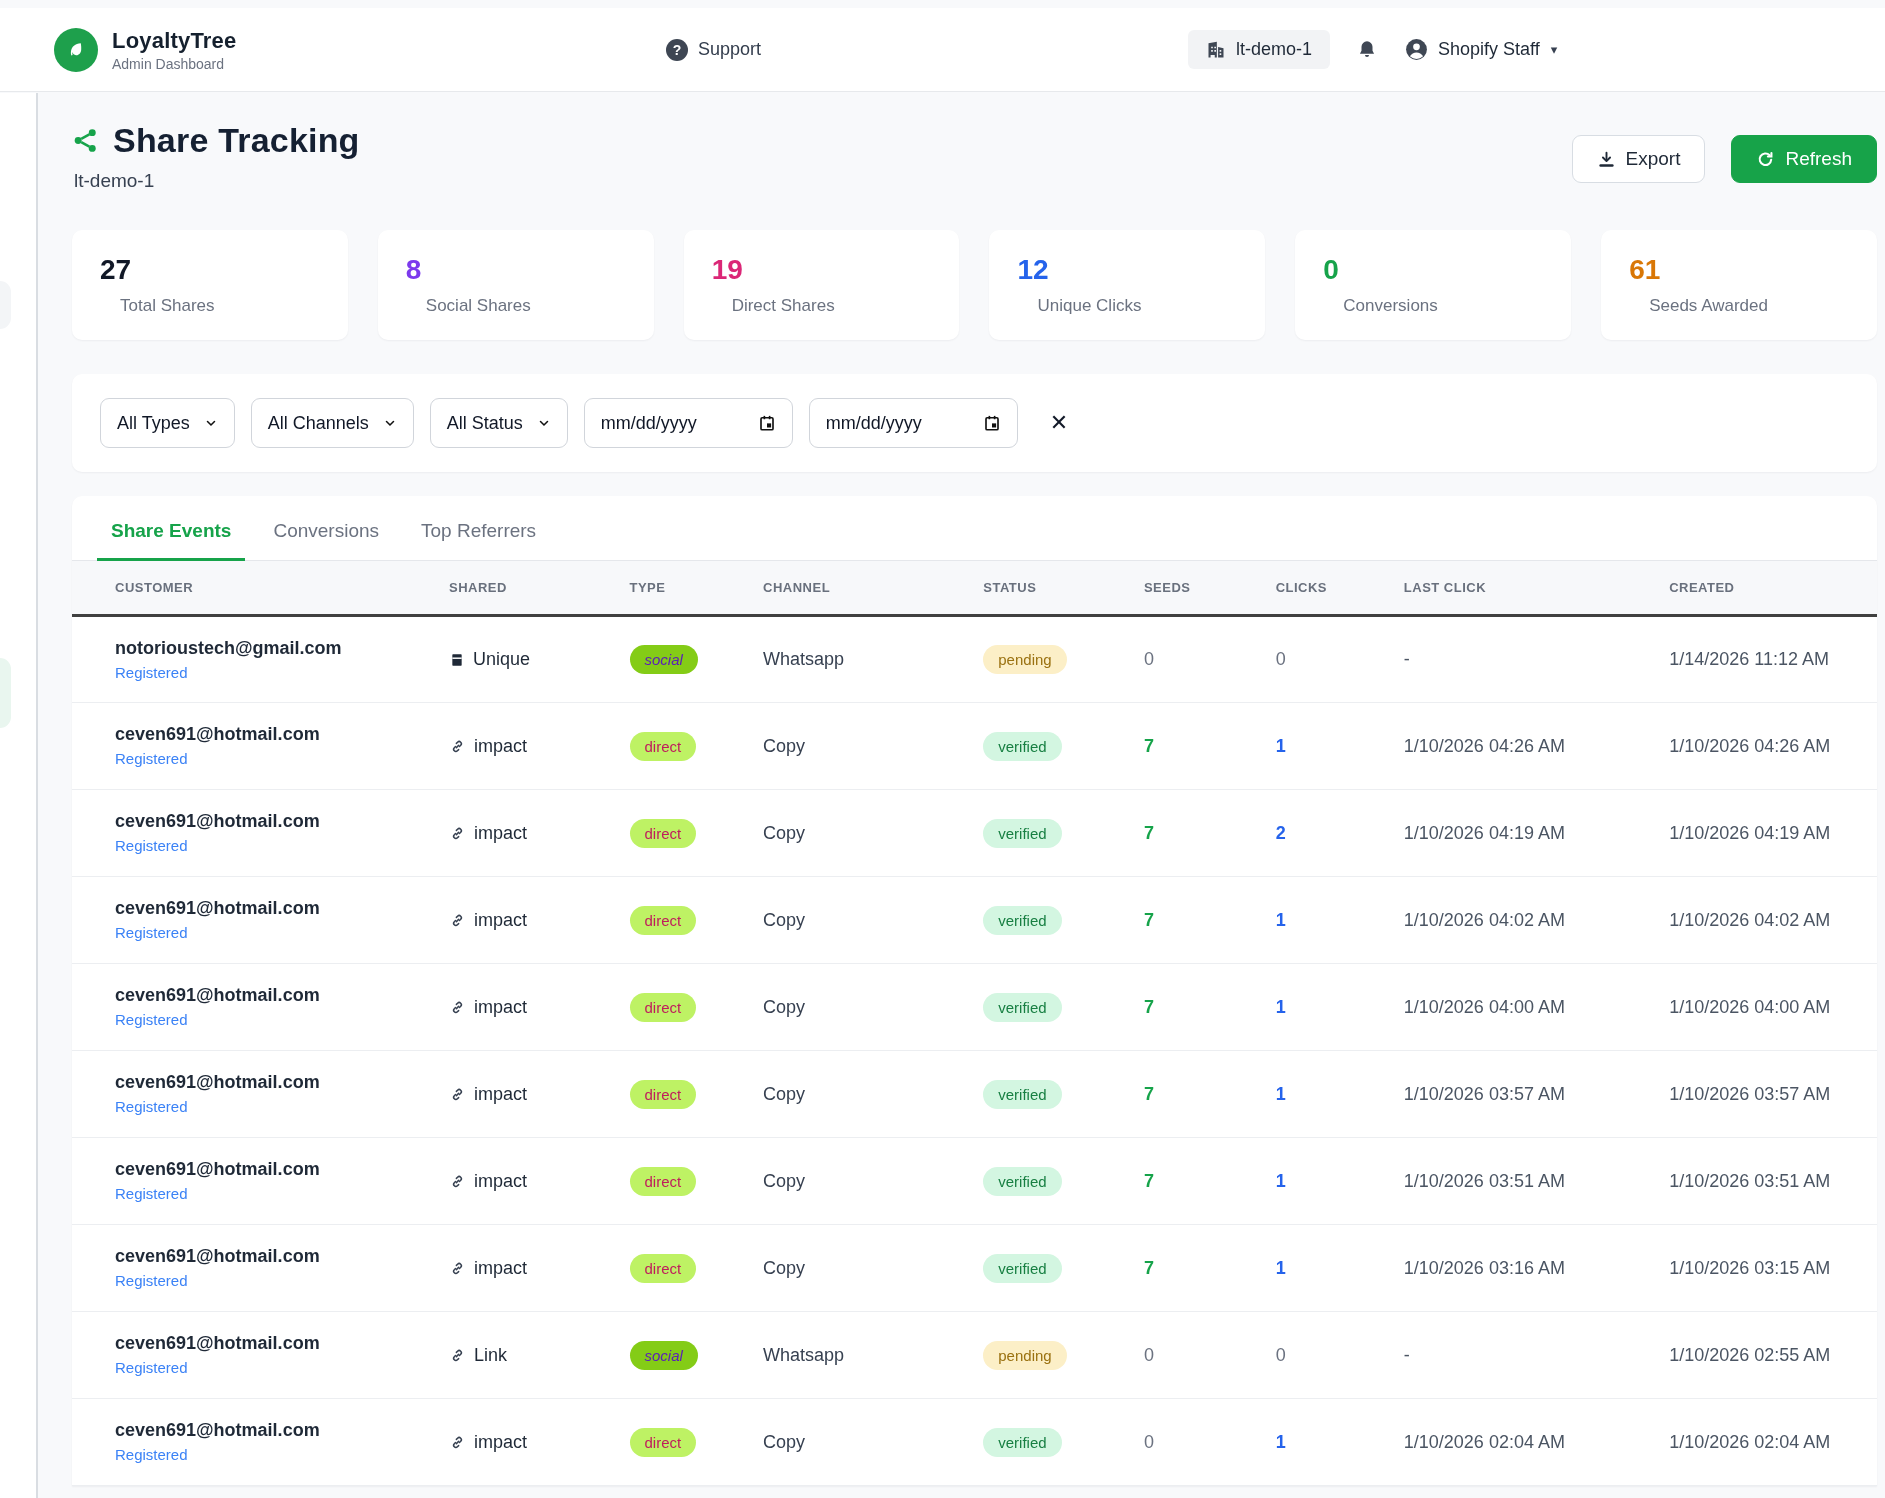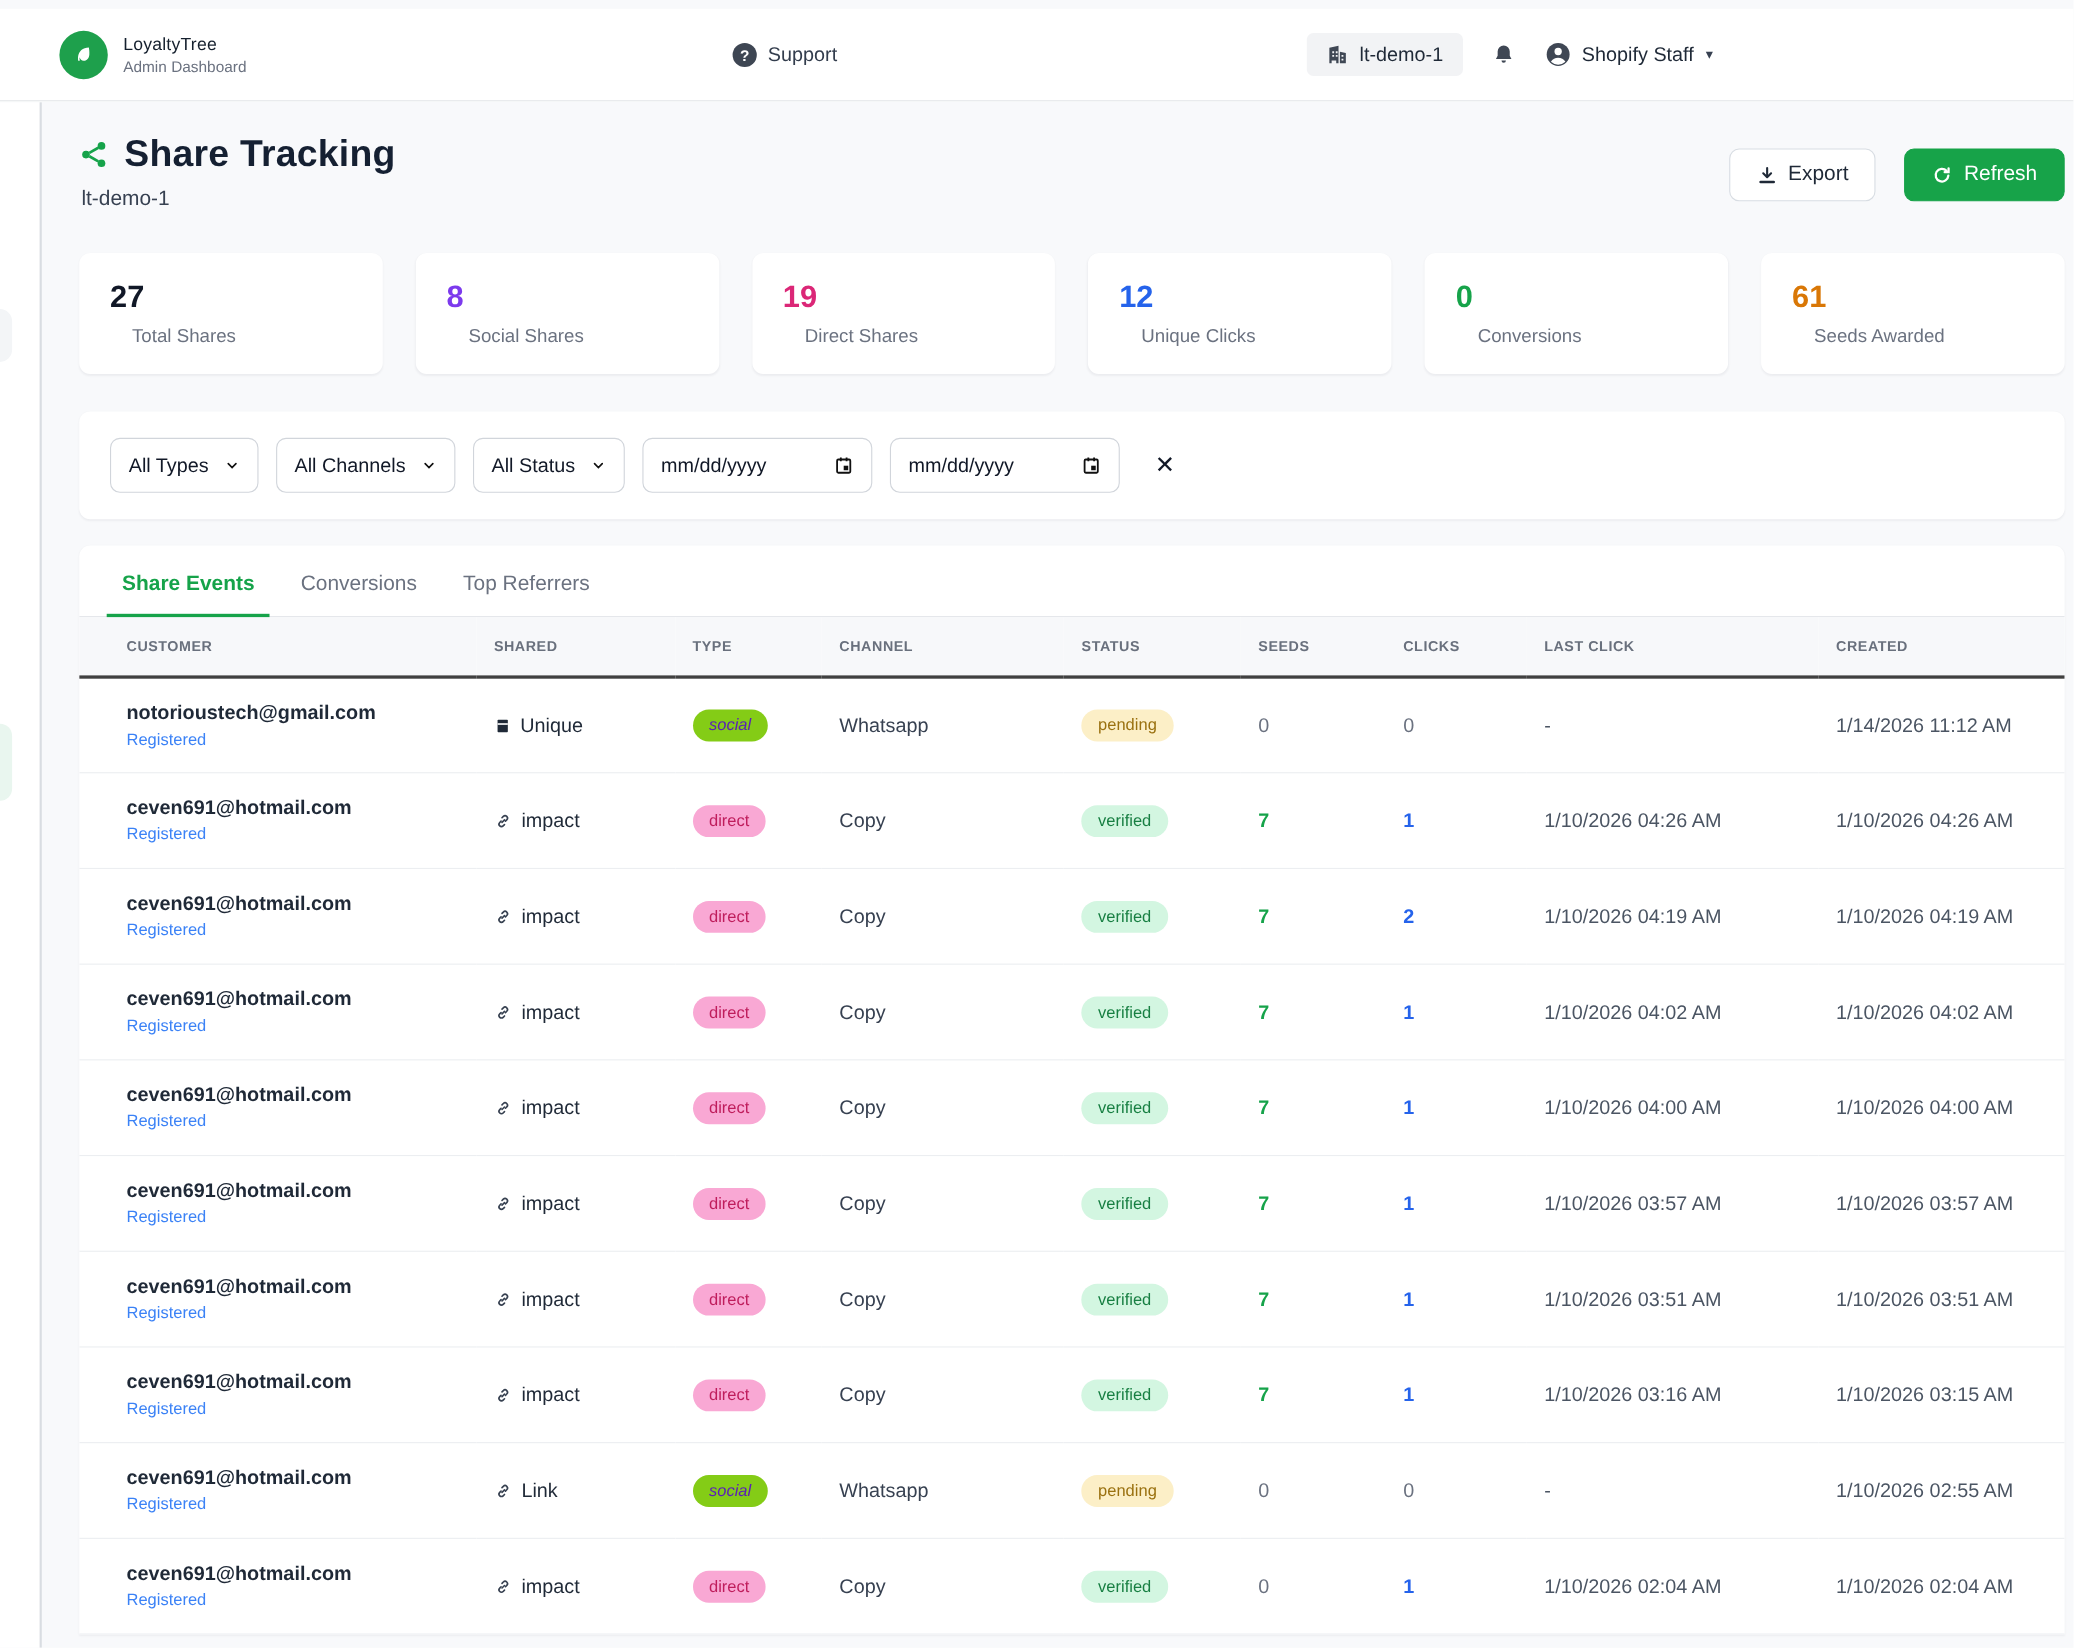--- a/index.html
+++ b/index.html
@@ -16,21 +16,21 @@
     position:absolute; top:8px; left:0; right:0; height:84px;
     background:#fff; border-bottom:1px solid #e7e9ec;
     display:flex; align-items:center;
   }
   .brand { display:flex; align-items:center; gap:14px; margin-left:54px; cursor:pointer; }
   .logo {
     width:44px; height:44px; border-radius:50%;
     background:#1ea04c; display:flex; align-items:center; justify-content:center;
     flex:0 0 auto;
   }
-  .brand-name { font-size:16px; font-weight:400; color:#15202e; letter-spacing:.2px; }
+  .brand-name { font-size:22px; font-weight:700; color:#15202e; letter-spacing:.2px; }
   .brand-sub  { font-size:14px; color:#6b7280; margin-top:2px; }
   .support { position:absolute; left:666px; display:flex; align-items:center; gap:10px; cursor:pointer; }
   .qmark {
     width:22px; height:22px; border-radius:50%; background:#3e4653; color:#fff;
     font-size:14px; font-weight:700; display:flex; align-items:center; justify-content:center;
   }
   .support-label { font-size:18px; color:#333d4d; }
   .top-right { position:absolute; left:1188px; display:flex; align-items:center; gap:26px; }
   .store-pill {
     display:flex; align-items:center; gap:10px;
@@ -102,21 +102,21 @@
   }
   thead th:first-child, td:first-child { padding-left:43px; }
   tbody td { padding:18px 16px; border-bottom:1px solid #eceef1; vertical-align:middle; height:87px; }
   .email { font-size:18px; font-weight:700; color:#1f2937; }
   .registered { font-size:15px; color:#3b82f6; margin-top:5px; display:inline-block; cursor:pointer; text-decoration:none; }
   .shared-wrap { display:flex; align-items:center; gap:8px; font-size:18px; color:#1f2937; }
   .row-icon { flex:0 0 auto; }
   .c-channel { font-size:18px; color:#374151; }
   .badge { display:inline-block; font-size:15px; padding:6px 15px; border-radius:999px; }
   .t-social   { background:#84cc16; color:#5b21b6;font-style:italic; }
-  .t-direct   { background:#f9a8d4; color:#bf1d5c; }
+  .t-direct   { background:#bef264; color:#bf1d5c; }
   .s-pending  { background:#fcefc7; color:#9a7110; }
   .s-verified { background:#d3f6e1; color:#177f42; }
   .num { font-size:18px; }
   .num.green { color:#16a34a; font-weight:700; }
   .num.blue  { color:#2563eb; font-weight:700; }
   .num.muted { color:#6b7280; }
   .c-date { font-size:18px; color:#4b5563; }
 </style>
 </head>
 <body>

